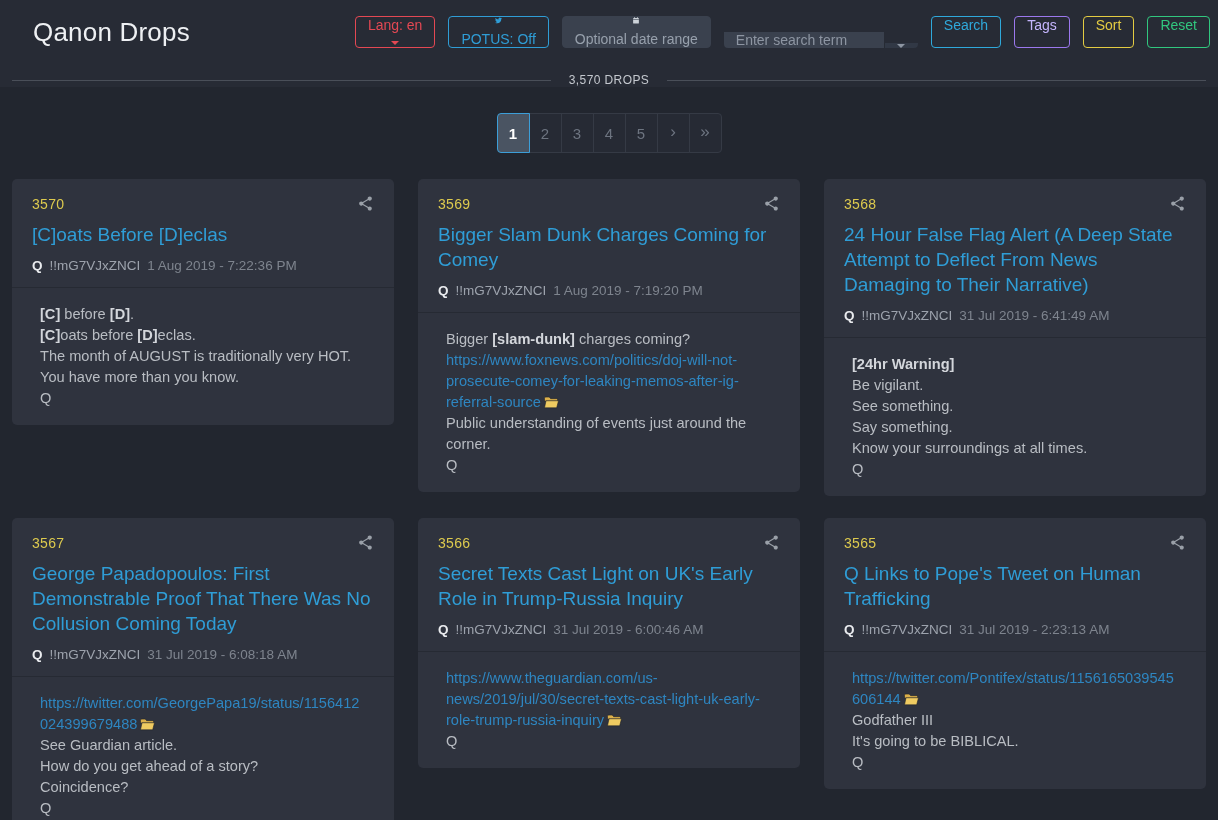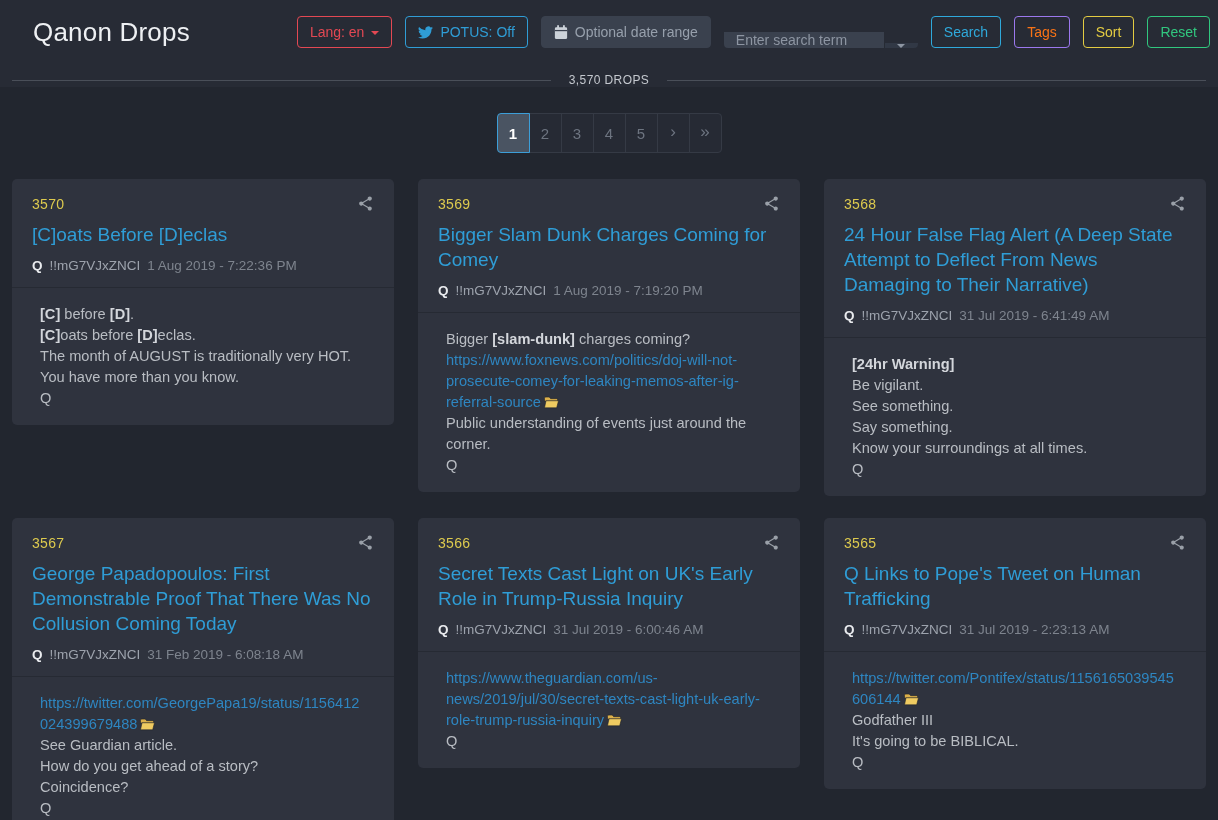--- a/index.html
+++ b/index.html
@@ -11,26 +11,26 @@
   }
 
   
   .top-section { background:#272b35; }
   .navbar { display:flex; align-items:center; height:46px; padding:18px 8px 0 13px;margin-left:20px; }
   .app-title { font-size:26px; font-weight:500; color:#eef0f3; letter-spacing:.2px; }
   .controls { margin-left:auto; display:flex; align-items:center; gap:13px; }
   .btn {
     height:32px; padding:0 12px; border-radius:4px; font-size:14px;
     background:transparent; border:1px solid; display:inline-flex;
-    align-items:center; gap:7px; cursor:pointer; font-family:inherit; white-space:nowrap;
+    align-items:center; gap:7px; cursor:pointer; font-family:inherit; white-space:nowrap;flex-direction:column;
   }
   .btn-red    { color:#e34853; border-color:#e34853; }
   .btn-blue   { color:#2f9dd6; border-color:#2f9dd6; }
   .btn-cyan   { color:#2fa9db; border-color:#2fa9db; }
-  .btn-purple { color:#f97316; border-color:#9b78ee; }
+  .btn-purple { color:#c4b5fd; border-color:#9b78ee; }
   .btn-yellow { color:#e3cb42; border-color:#e3cb42; }
   .btn-green  { color:#31c77f; border-color:#31c77f; }
   .btn-date   { background:#3a414e; border-color:#3a414e; color:#97a0ac; }
   .caret {
     width:0; height:0; display:inline-block;
     border-left:4px solid transparent; border-right:4px solid transparent;
     border-top:4.5px solid currentColor; margin-top:1px;
   }
   .search-group { display:flex; height:32px; border-radius:4px; overflow:hidden;align-items:flex-end; }
   .search-input {
@@ -214,21 +214,21 @@
       </article>
       <article class="card">
         <div class="card-header">
           <div class="num-row">
             <a class="drop-number">3567</a>
             <button class="share-btn"><svg width="17" height="17" viewBox="0 0 24 24">
                 <path fill="#9aa0a8" d="M18 16.08c-.76 0-1.44.3-1.96.77L8.91 12.7c.05-.23.09-.46.09-.7s-.04-.47-.09-.7l7.05-4.11c.54.5 1.25.81 2.04.81 1.66 0 3-1.34 3-3s-1.34-3-3-3-3 1.34-3 3c0 .24.04.47.09.7L8.04 9.81C7.5 9.31 6.79 9 6 9c-1.66 0-3 1.34-3 3s1.34 3 3 3c.79 0 1.5-.31 2.04-.81l7.12 4.16c-.05.21-.08.43-.08.65 0 1.61 1.31 2.92 2.92 2.92s2.92-1.31 2.92-2.92-1.31-2.92-2.92-2.92z"></path>
               </svg></button>
           </div>
           <a class="card-title">George Papadopoulos: First Demonstrable Proof That There Was No Collusion Coming Today</a>
-          <div class="card-meta"><span class="meta-q">Q</span><span class="meta-trip">!!mG7VJxZNCI</span><span class="meta-date">31 Feb 2019 - 6:08:18 AM</span></div>
+          <div class="card-meta"><span class="meta-q">Q</span><span class="meta-trip">!!mG7VJxZNCI</span><span class="meta-date">31 Jul 2019 - 6:08:18 AM</span></div>
         </div>
         <div class="card-body">
           <p class="body-line"><a class="body-link">https://twitter.com/GeorgePapa19/status/1156412024399679488<span class="folder-wrap"><svg width="15" height="13" viewBox="0 0 18 14">
                   <path d="M.6 2A1.5 1.5 0 0 1 2.1.5h4.1L8 2.4h7.1a1.2 1.2 0 0 1 1.2 1.2v1.6H.6z" fill="#dcb04a" stroke="#1d212a" stroke-width="0.7"></path>
                   <path d="M2.4 4.9h15l-2.2 8.5H.6z" fill="#efcb61" stroke="#1d212a" stroke-width="0.7"></path>
                 </svg></span></a></p>
           <p class="body-line">See Guardian article.</p>
           <p class="body-line">How do you get ahead of a story?</p>
           <p class="body-line">Coincidence?</p>
           <p class="body-line">Q</p>

